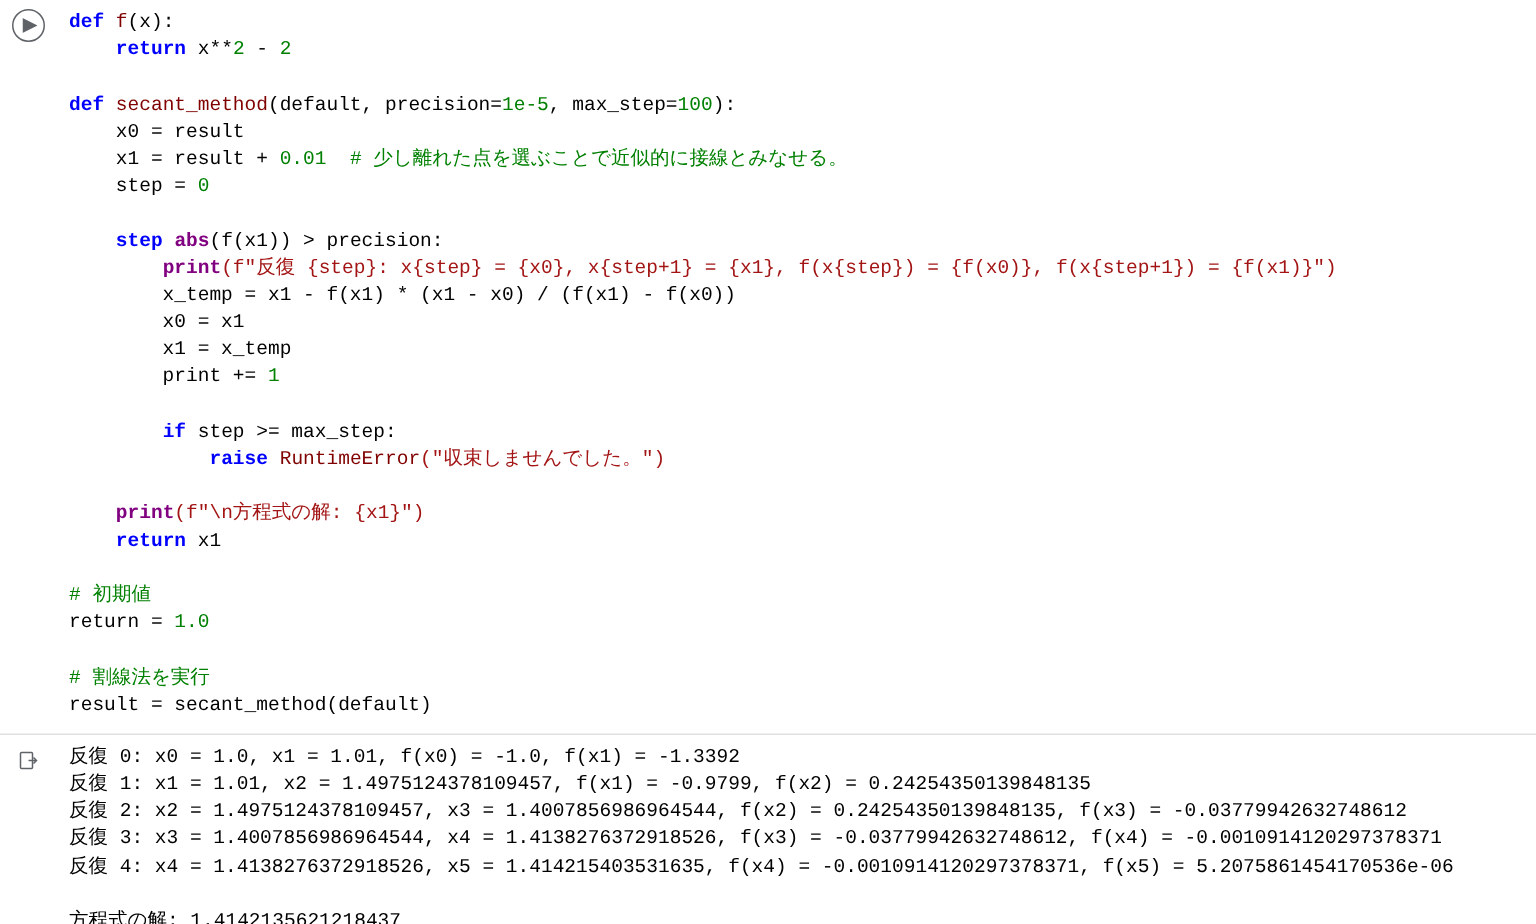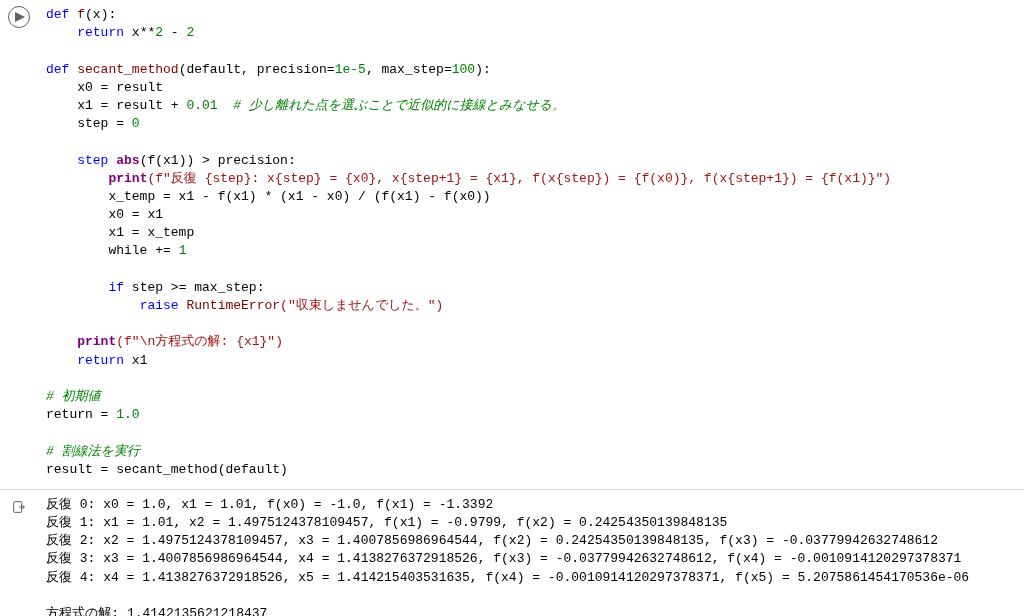--- a/index.html
+++ b/index.html
@@ -54,25 +54,25 @@
       font-family: Consolas, Monaco, 'Courier New', monospace;
       color: #000;
       overflow-x: auto;
     }
     .output-cell {
       border-top: 1px solid #e0e0e0;
       margin-top: 4px;
       padding-top: 4px;
     }
     
-    .kw { color: #0000ff; }
+    .kw { color: #0000ff; font-weight: bold; }
     .fn { color: #800000; }
     .num { color: #008000; }
     .str { color: #a31515; }
-    .cmt { color: #008000; font-style: italic; }
+    .cmt { color: #008000; }
     .builtin { color: #800080; font-weight: bold; }
   </style>
 </head>
 <body>
 
 <div class="notebook-cell">
   <div class="gutter">
     <div class="run-button">
       <svg viewBox="0 0 10 10">
           <path d="M0 0 L10 5 L0 10 Z"></path>
@@ -85,21 +85,21 @@
 <span class="kw">def</span> <span class="fn">secant_method</span><span>(default, precision=</span><span class="num">1e-5</span><span>, max_step=</span><span class="num">100</span><span>):</span>
 <span>    x0 = result</span>
 <span>    x1 = result + </span><span class="num">0.01</span><span class="cmt">  # 少し離れた点を選ぶことで近似的に接線とみなせる。</span>
 <span>    step = </span><span class="num">0</span>
 
     <span class="kw">step</span> <span class="builtin">abs</span><span>(f(x1)) &gt; precision:</span>
         <span class="builtin">print</span><span class="str">(f"反復 {step}: x{step} = {x0}, x{step+1} = {x1}, f(x{step}) = {f(x0)}, f(x{step+1}) = {f(x1)}")</span>
 <span>        x_temp = x1 - f(x1) * (x1 - x0) / (f(x1) - f(x0))</span>
 <span>        x0 = x1</span>
 <span>        x1 = x_temp</span>
-<span>        while += </span><span class="num">1</span>
+<span>        print += </span><span class="num">1</span>
 
         <span class="kw">if</span><span> step &gt;= max_step:</span>
             <span class="kw">raise</span> <span class="fn">RuntimeError</span><span class="str">("収束しませんでした。")</span>
 
     <span class="builtin">print</span><span class="str">(f"\n方程式の解: {x1}")</span>
     <span class="kw">return</span><span> x1</span>
 
 <span class="cmt"># 初期値</span>
 <span>return = </span><span class="num">1.0</span>
 

